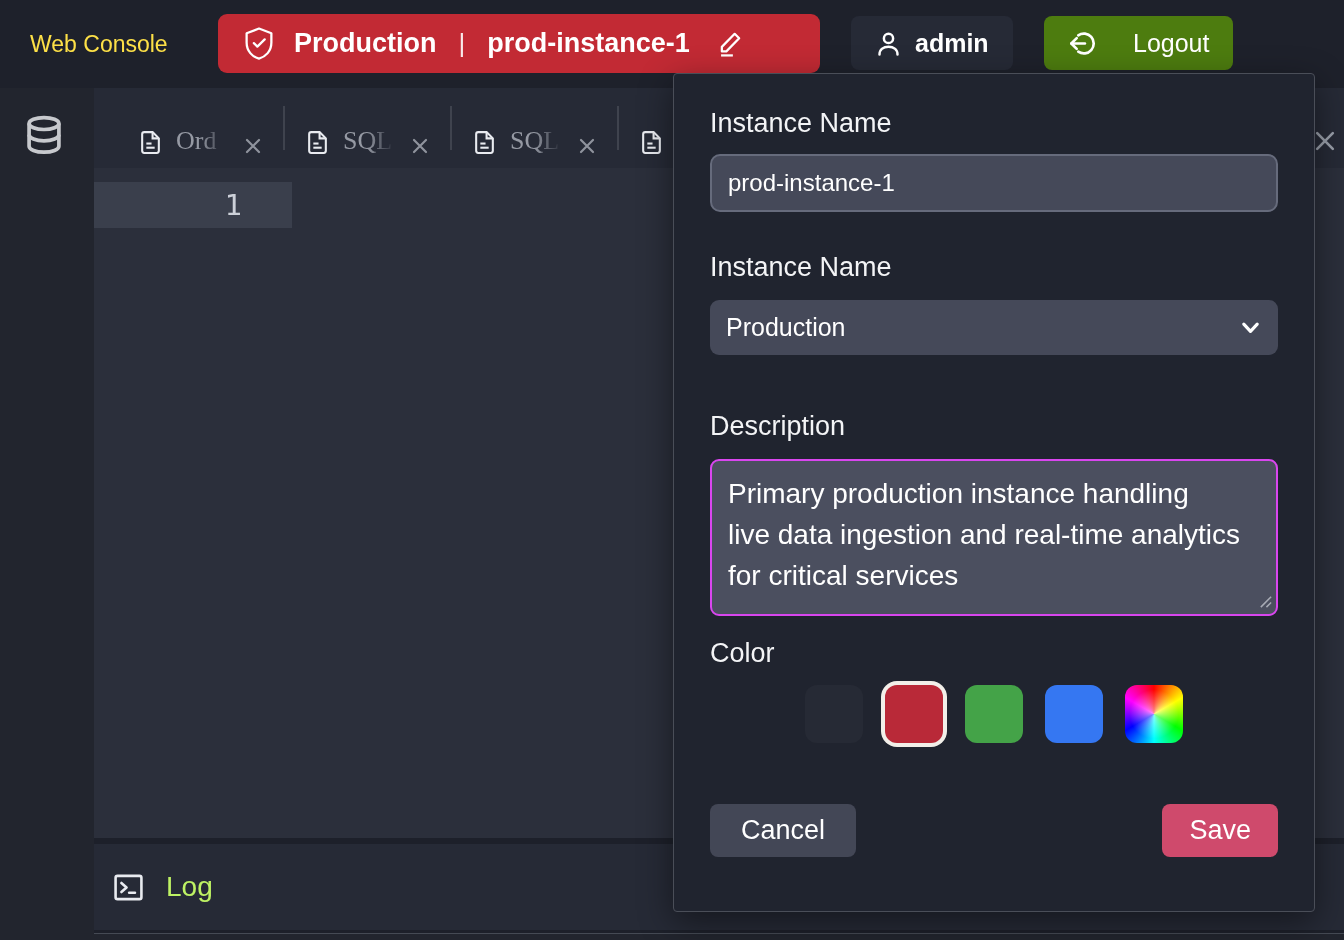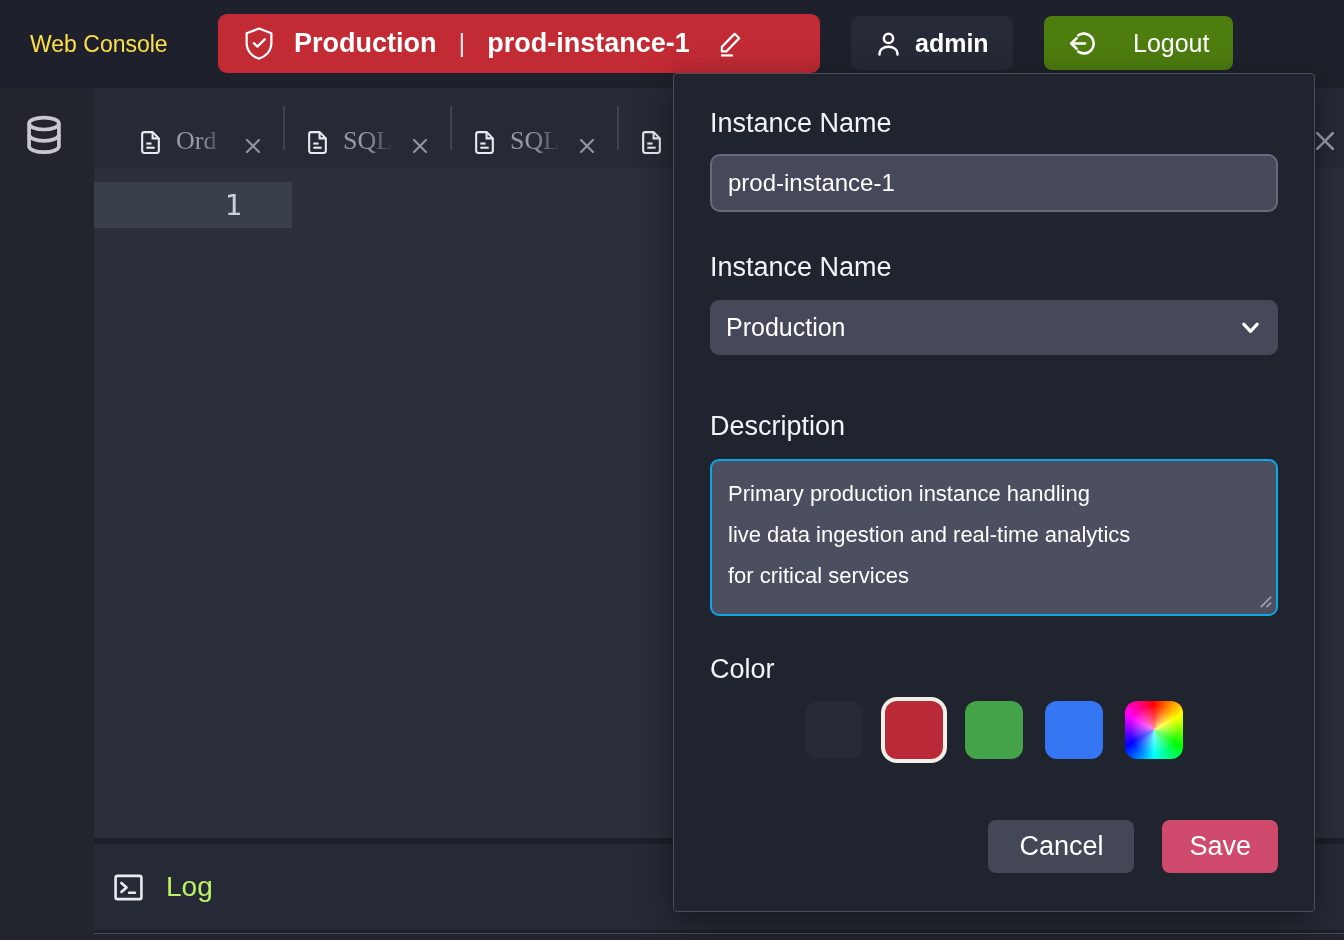--- a/index.html
+++ b/index.html
@@ -64,30 +64,30 @@
   .dlg-input{display:block;width:100%;height:58px;margin-top:15px;background:#454959;
              border:2px solid #666b7c;border-radius:10px;color:#fff;font-size:24px;
              font-family:"Liberation Sans","DejaVu Sans",sans-serif;padding:0 16px;outline:none;}
   .lbl-type{margin-top:40px;}
   .dlg-select{position:relative;width:100%;height:55px;margin-top:17px;background:#454959;
               border-radius:9px;display:flex;align-items:center;padding:0 16px;cursor:pointer;}
   .dlg-select .sel-val{font-size:25px;color:#fff;}
   .dlg-select .chev{position:absolute;right:16px;top:50%;transform:translateY(-50%);}
   .lbl-desc{margin-top:56px;}
   .ta-wrap{position:relative;margin-top:17px;}
-  .dlg-textarea{display:block;width:100%;height:157px;background:#4b4f5f;border:2px solid #0ea5e9;
-                border-radius:9px;color:#fff;font-size:22px;line-height:41px;
+  .dlg-textarea{display:block;width:100%;height:157px;background:#4b4f5f;border:2px solid #d946ef;
+                border-radius:9px;color:#fff;font-size:28px;line-height:41px;
                 font-family:"Liberation Sans","DejaVu Sans",sans-serif;
                 padding:12px 16px;resize:none;outline:none;overflow:hidden;}
   .resize-handle{position:absolute;right:5px;bottom:7px;pointer-events:none;}
-  .lbl-color{margin-top:38px;}
+  .lbl-color{margin-top:22px;}
   .swatches{margin-top:14px;display:flex;justify-content:center;gap:22px;height:61px;align-items:center;}
   .swatch{width:58px;height:58px;border-radius:12px;cursor:pointer;}
   .swatch.selected{box-shadow:0 0 0 4px #f2efe9;}
-  .dlg-buttons{margin-top:60px;display:flex;justify-content:flex-end;gap:28px;}
+  .dlg-buttons{margin-top:60px;display:flex;justify-content:space-between;gap:28px;}
   .dlg-btn{height:53px;border:none;border-radius:8px;color:#fff;font-size:27px;
            font-family:"Liberation Sans","DejaVu Sans",sans-serif;cursor:pointer;
            display:flex;align-items:center;}
   .btn-cancel{background:#434756;padding:0 31px;}
   .btn-save{background:#cf4a6c;padding:16px 27px;}
 
   svg{display:block;}
 </style>
 </head>
 <body>

